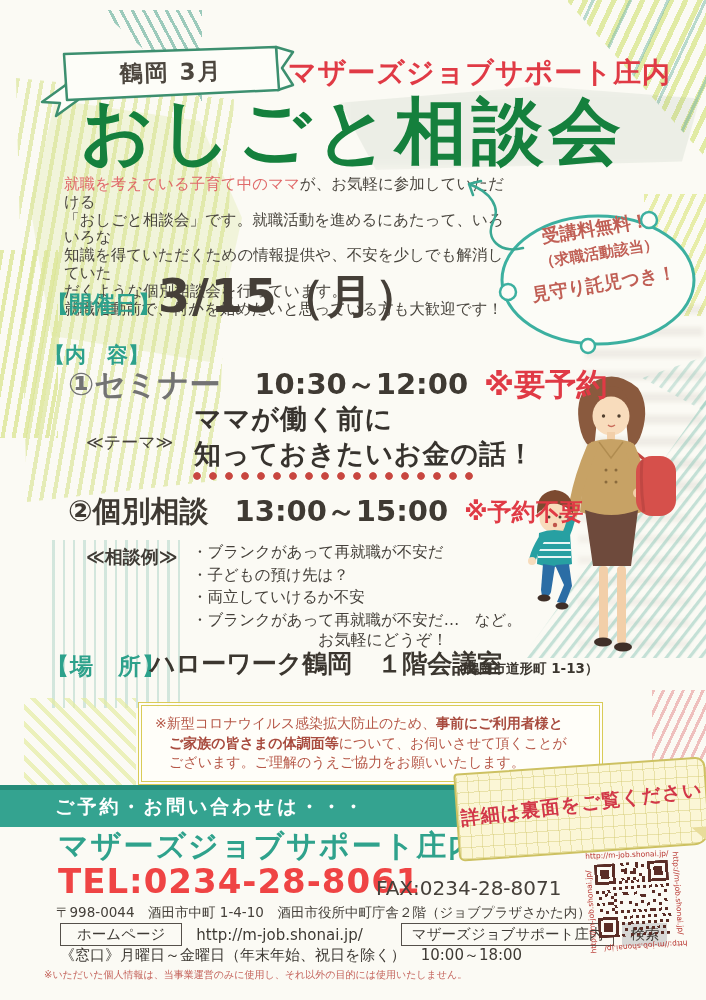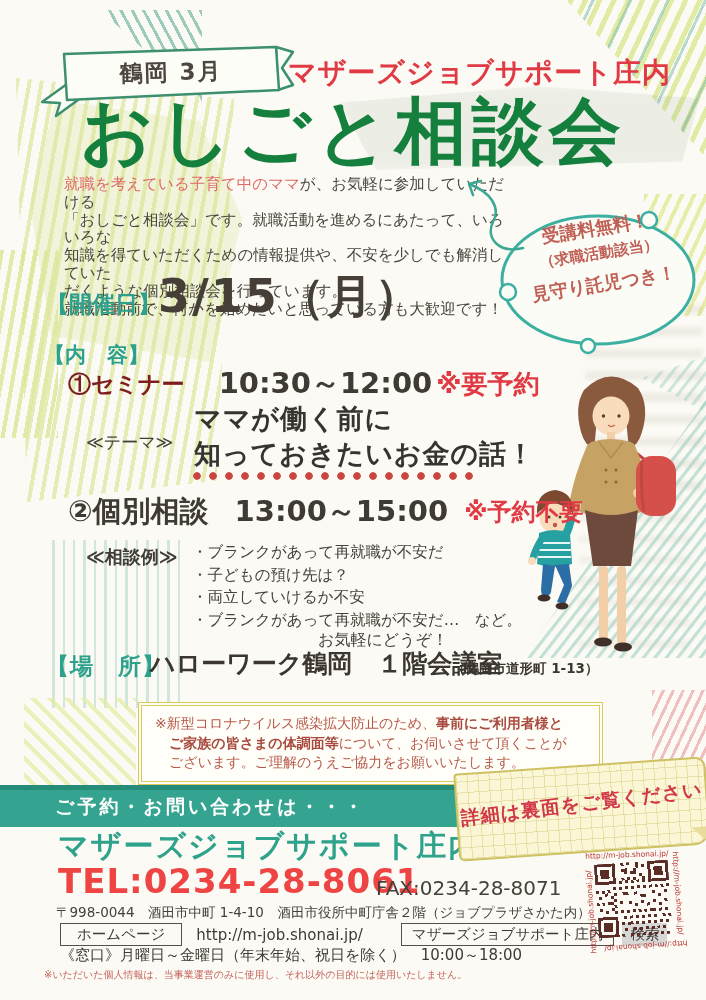--- a/index.html
+++ b/index.html
@@ -187,23 +187,23 @@
     <div style="font-size:18px;">受講料無料！</div>
     <div style="font-size:15px;margin-top:4px;">（求職活動該当）</div>
     <div style="font-size:18px;margin-top:9px;">見守り託児つき！</div>
   </div>
 
   <div class="abs teal b" style="left:46px;top:289px;font-size:23px;z-index:2;">【開催日】</div>
   <div class="abs b" style="left:158px;top:266px;font-size:46px;color:#453f38;letter-spacing:2px;z-index:2;">3/15（月）</div>
   <div class="abs teal b" style="left:44px;top:341px;font-size:21px;z-index:2;">【内　容】</div>
 
   <div class="abs row" style="left:68px;top:364px;z-index:2;">
-    <span class="b" style="font-size:23px;color:#7f1d1d;font-family:Liberation Serif, serif;">①セミナー</span>
+    <span class="b" style="font-size:31px;color:#737373;">①セミナー</span>
     <span class="b" style="font-size:29px;color:#3f3a33;margin-left:34px;">10:30～12:00</span>
-    <span class="b red" style="font-size:26px;margin-left:4px;">※要予約</span>
+    <span class="b red" style="font-size:31px;margin-left:16px;">※要予約</span>
   </div>
 
   <div class="abs" style="left:86px;top:431px;font-size:17px;z-index:2;">≪テーマ≫</div>
   <div class="abs b" style="left:194px;top:401px;font-size:27px;color:#37332e;letter-spacing:1px;z-index:2;">ママが働く前に</div>
   <div class="abs b" style="left:194px;top:436px;font-size:27px;color:#37332e;letter-spacing:1px;z-index:2;">知っておきたいお金の話！</div>
   <div class="abs dots"></div>
 
   <div class="abs row" style="left:68px;top:492px;z-index:2;">
     <span class="b" style="font-size:29px;color:#3f3a33;">②個別相談</span>
     <span class="b" style="font-size:29px;color:#3f3a33;margin-left:26px;">13:00～15:00</span>

